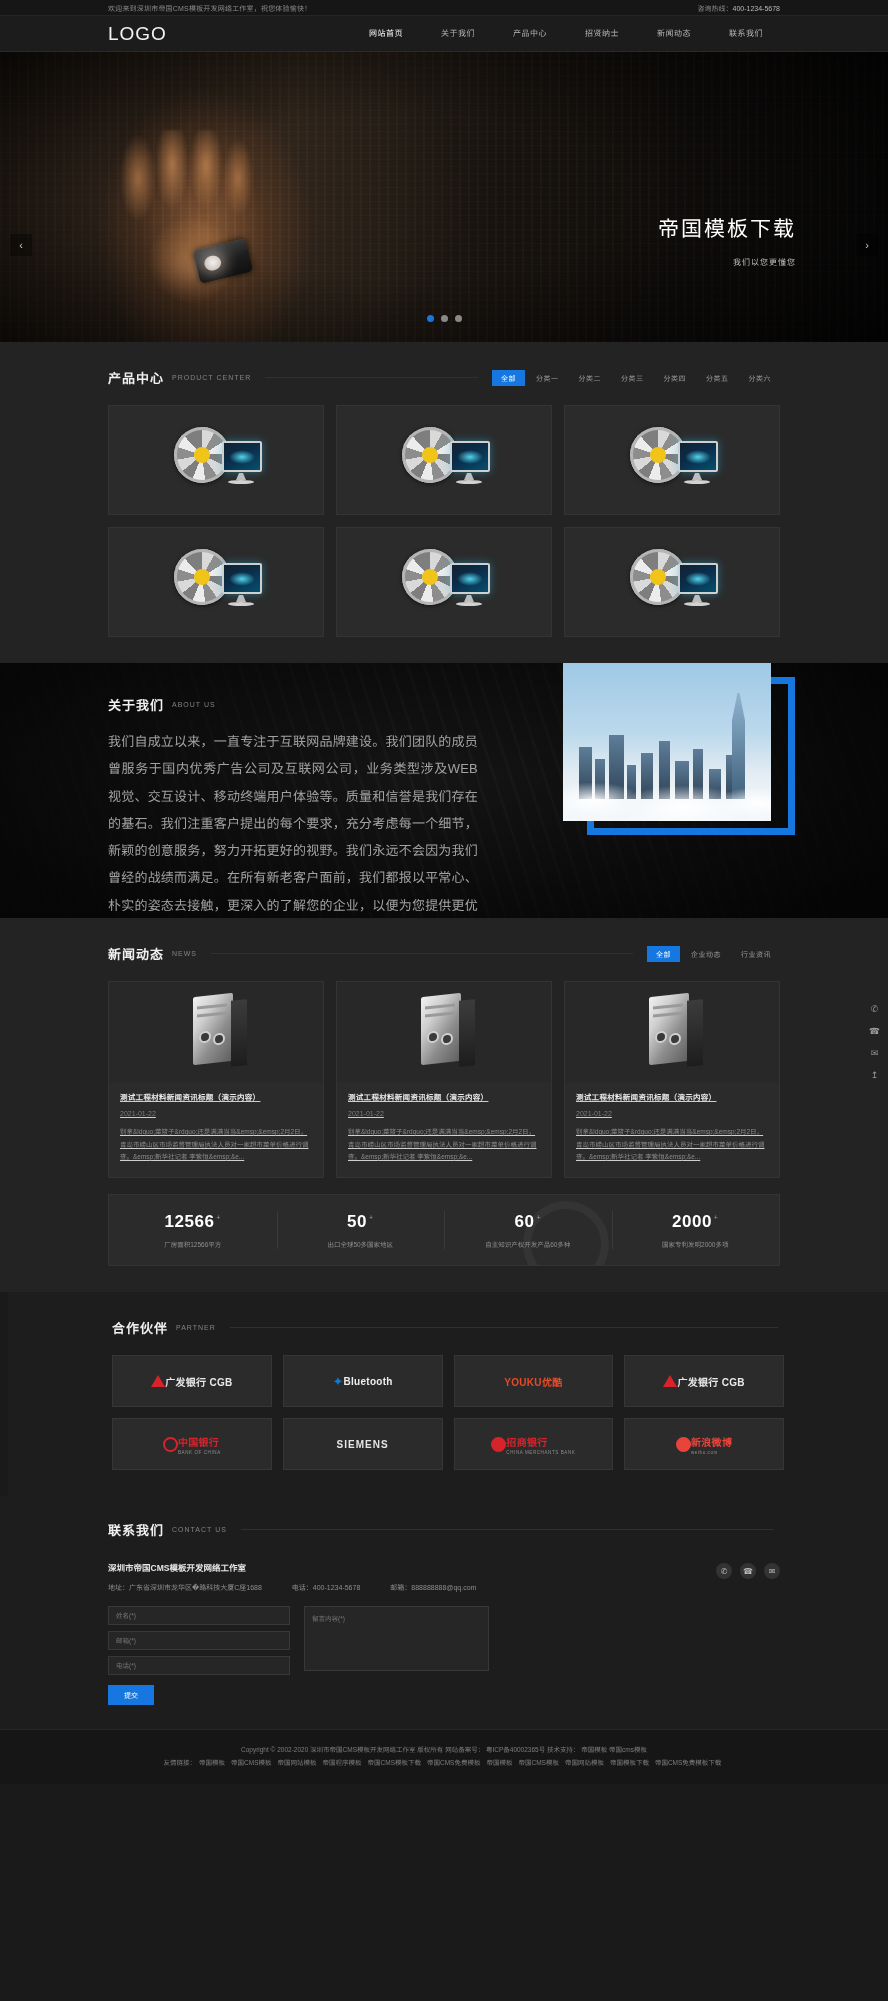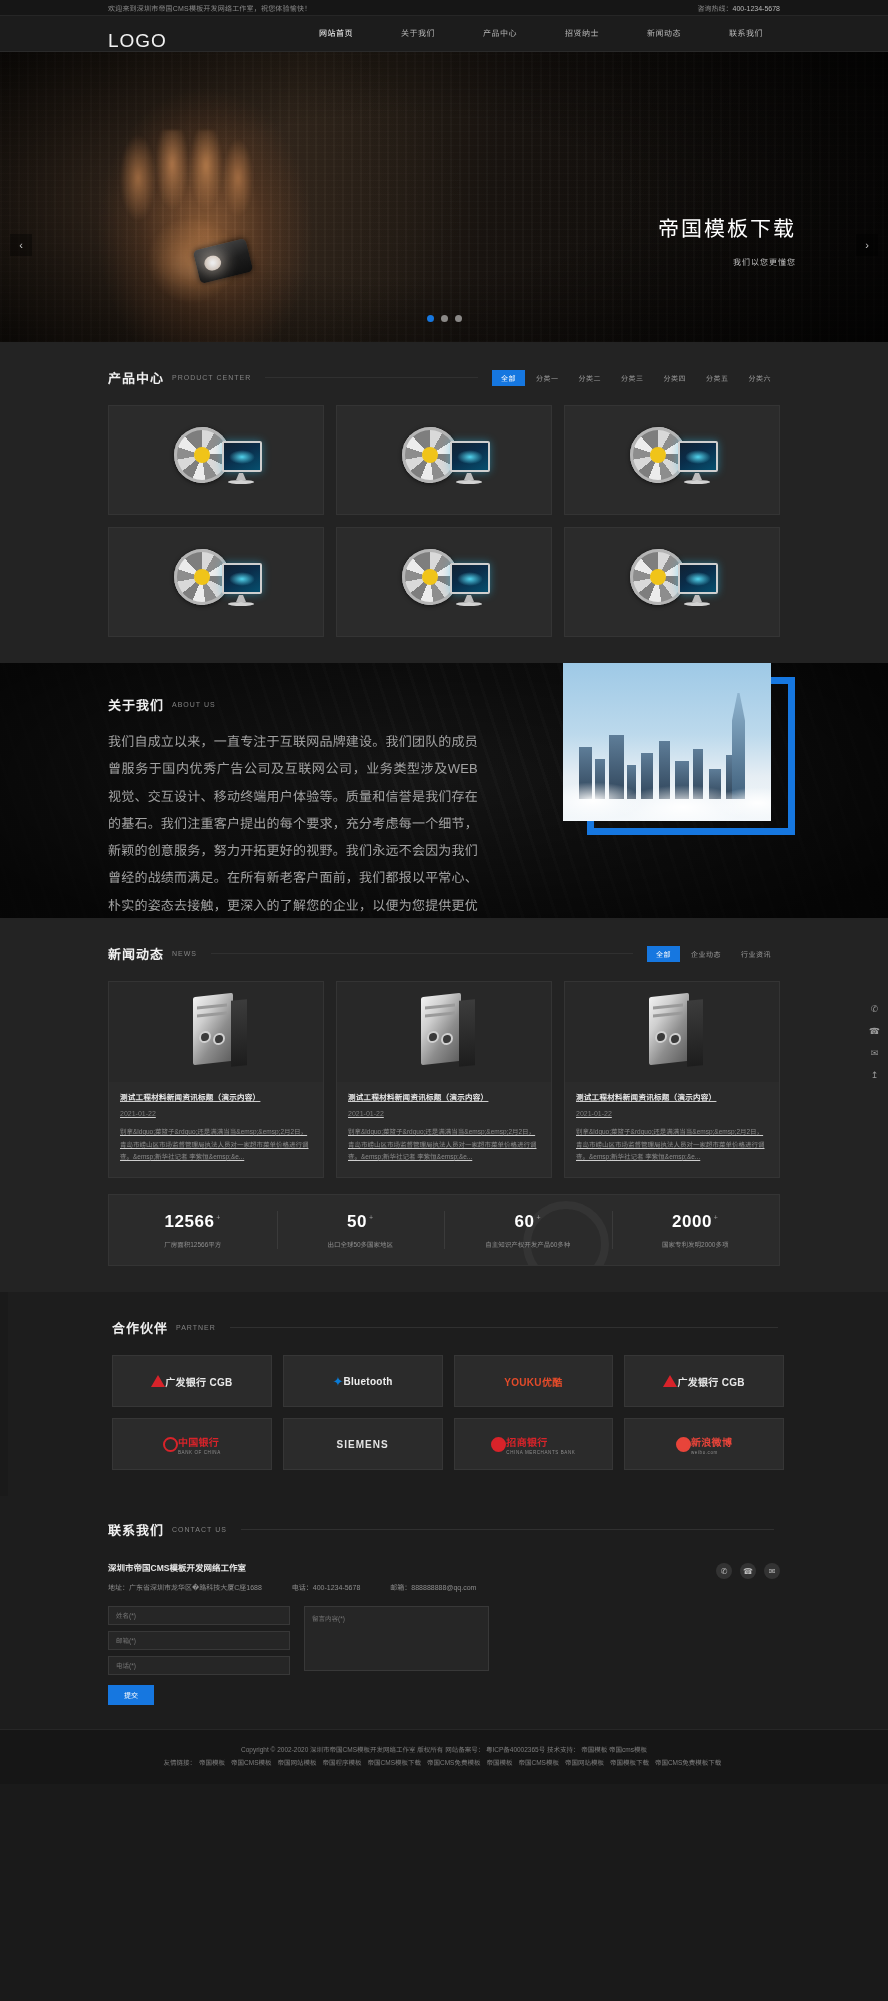--- a/index.html
+++ b/index.html
@@ -15,24 +15,24 @@
   .topbar{height:16px;background:#161616;border-bottom:1px solid #262626;
     display:flex;align-items:center;justify-content:center;position:relative;}
   .topbar-inner{width:672px;display:flex;align-items:center;justify-content:space-between;}
   .topbar-welcome{font-size:7px;color:#8a8a8a;letter-spacing:.2px;}
   .topbar-tel{font-size:7px;color:#8a8a8a;}
   .topbar-tel b{color:#b9b9b9;font-weight:400;}
 
   
   .header{height:36px;background:#1c1c1c;display:flex;align-items:center;
     justify-content:center;border-bottom:1px solid #2a2a2a;position:relative;z-index:30;}
-  .header-inner{width:672px;display:flex;align-items:flex-end;justify-content:space-between;}
+  .header-inner{width:672px;display:flex;align-items:center;justify-content:space-between;}
   .logo{font-size:19px;letter-spacing:1px;color:#f2f2f2;font-weight:400;
     font-family:"Liberation Sans",sans-serif;}
-  .nav{display:flex;align-items:center;gap:14px;}
+  .nav{display:flex;align-items:center;gap:4px;}
   .nav a{display:block;padding:0 17px;font-size:8px;color:#b5b5b5;
     text-decoration:none;line-height:36px;letter-spacing:.5px;}
   .nav a.active{color:#fff;}
 
   
   .hero{height:290px;position:relative;overflow:hidden;background:#0d0b09;}
   .hero-bg{position:absolute;inset:0;
     background:
       radial-gradient(ellipse 150px 200px at 205px 180px, rgba(150,98,58,.95) 0%, rgba(110,68,40,.5) 40%, rgba(0,0,0,0) 72%),
       radial-gradient(ellipse 55px 34px at 200px 212px, rgba(250,235,225,.92) 0%, rgba(180,120,80,.25) 55%, rgba(0,0,0,0) 80%),

